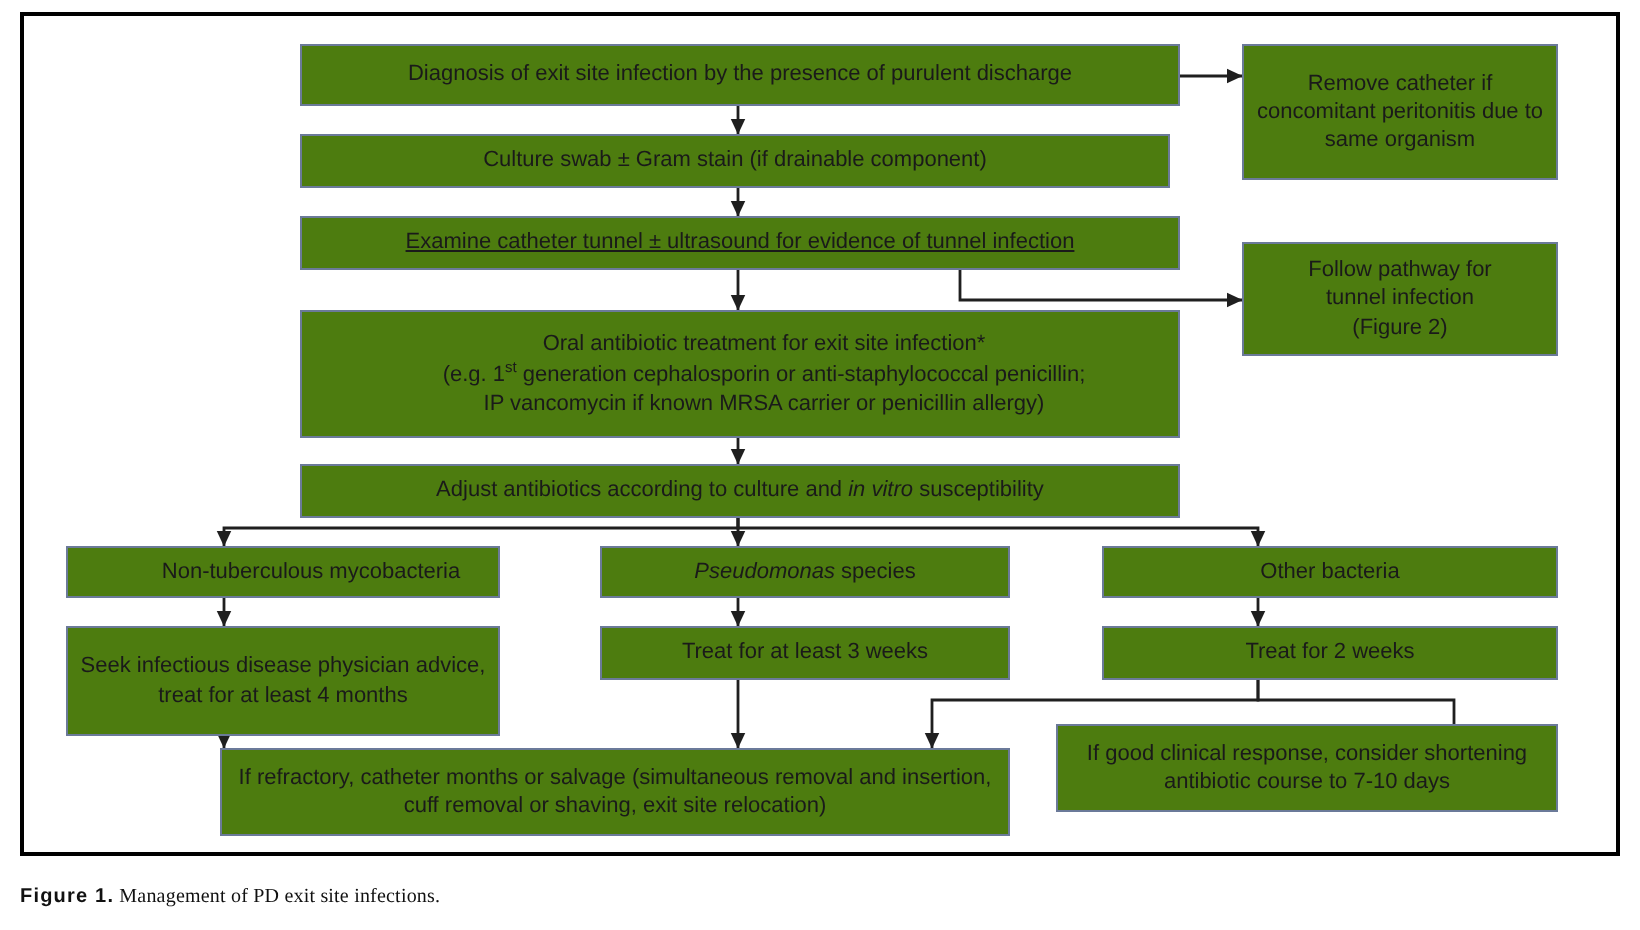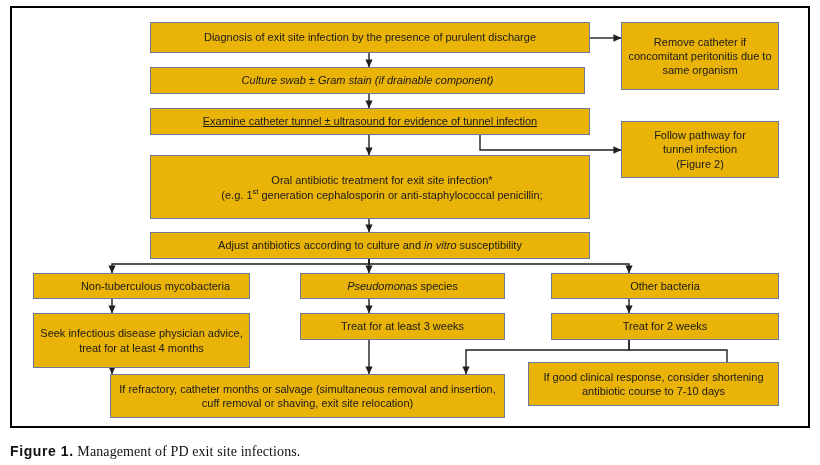--- a/index.html
+++ b/index.html
@@ -26,38 +26,38 @@
     background: #ffffff;
   }
   #flow-svg {
     position: absolute;
     left: 0; top: 0;
     width: 820px; height: 432px;
   }
   .node {
     position: absolute;
     border: 1px solid #6b7a99;
-    background: #eab308;
+    background: #4d7c0f;
     display: flex;
     align-items: center;
     justify-content: flex-start;
     text-align: center;
     color: #1a1a1a;
     line-height: 1.28;
     padding: 1px 4px;
   }
   .node .txt { display: block; width: 100%; }
   .fs11 { font-size: 11px; }
   .ital { font-style: italic; }
   sup { font-size: 7.5px; vertical-align: super; }
   #caption {
     position: absolute;
     left: 10px;
     top: 443px;
-    font-size: 14px;
+    font-size: 10px;
     color: #111111;
     font-family: "Liberation Serif", serif;
     letter-spacing: 0.1px;
   }
   #caption b { font-family: "Liberation Sans", sans-serif; font-weight: bold; letter-spacing: 0.6px; }
 </style>
 </head>
 <body>
 
 <div id="page">
@@ -100,40 +100,41 @@
   </svg>
 
   <div class="node fs11" style="left:150px; top:22px; width:440px; height:31px;">
     <span class="txt">Diagnosis of exit site infection by the presence of purulent discharge</span>
   </div>
 
   <div class="node fs11" style="left:621px; top:22px; width:158px; height:68px;">
     <span class="txt">Remove catheter if concomitant peritonitis due to same organism</span>
   </div>
 
-  <div class="node fs11" style="left:150px; top:67px; width:435px; height:27px;font-style:italic;">
+  <div class="node fs11" style="left:150px; top:67px; width:435px; height:27px;">
     <span class="txt">Culture swab ± Gram stain (if drainable component)</span>
   </div>
 
   <div class="node fs11" style="left:150px; top:108px; width:440px; height:27px;text-decoration:underline;">
     <span class="txt">Examine catheter tunnel ± ultrasound for evidence of tunnel infection</span>
   </div>
 
   <div class="node fs11" style="left:621px; top:121px; width:158px; height:57px;">
     <span class="txt">
       <span>Follow pathway for</span><br>
       <span>tunnel infection</span><br>
       <span>(Figure 2)</span>
     </span>
   </div>
 
   <div class="node fs11" style="left:150px; top:155px; width:440px; height:64px;padding-left:28px;">
     <span class="txt">
       <span>Oral antibiotic treatment for exit site infection*</span><br>
       <span>(e.g. 1</span><sup>st</sup><span> generation cephalosporin or anti-staphylococcal penicillin;</span><br>
+      <span>IP vancomycin if known MRSA carrier or penicillin allergy)</span>
     </span>
   </div>
 
   <div class="node fs11" style="left:150px; top:232px; width:440px; height:27px;">
     <span class="txt"><span>Adjust antibiotics according to culture and </span><span class="ital">in vitro</span><span> susceptibility</span></span>
   </div>
 
   <div class="node fs11" style="left:33px; top:273px; width:217px; height:26px;padding-left:32px;">
     <span class="txt">Non-tuberculous mycobacteria</span>
   </div>

